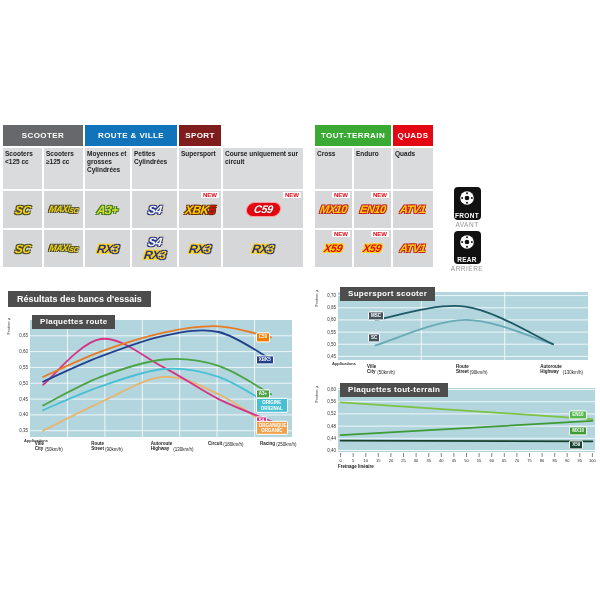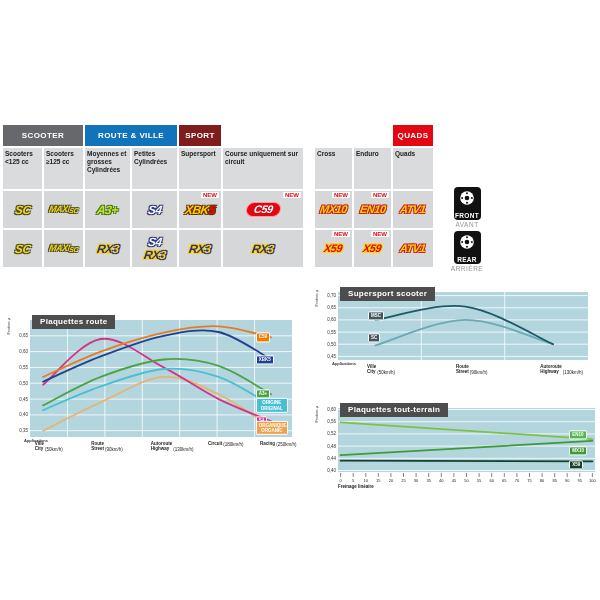--- a/index.html
+++ b/index.html
@@ -73,20 +73,21 @@
 </style>
 </head>
 <body>
 
 <div class="stage">
 
   <div class="range-table" id="range-table" style="grid-template-columns: 39px 39px 45px 45px 42px 80px 8px 37px 37px 40px;">
       <div class="cat-cell" style="background: rgb(17, 115, 185); grid-area: 1 / 3 / auto / 5;">ROUTE &amp; VILLE</div>
       <div class="cat-cell" style="background: rgb(103, 104, 107); grid-area: 1 / 1 / auto / 3;">SCOOTER</div>
       <div class="cat-cell" style="background: #7f1d1d; grid-area: 1 / 5 / auto / 6;">SPORT</div>
+      <div class="cat-cell" style="background: rgb(58, 170, 53); grid-area: 1 / 8 / auto / 10;">TOUT-TERRAIN</div>
       <div class="cat-cell" style="background: rgb(227, 6, 19); grid-area: 1 / 10 / auto / 11;">QUADS</div>
       <div class="sub-cell" style="grid-area: 2 / 1;">Scooters &lt;125 cc</div>
       <div class="sub-cell" style="grid-area: 2 / 2;">Scooters ≥125 cc</div>
       <div class="sub-cell" style="grid-area: 2 / 3;">Moyennes et grosses Cylindrées</div>
       <div class="sub-cell" style="grid-area: 2 / 4;">Petites Cylindrées</div>
       <div class="sub-cell" style="grid-area: 2 / 5;">Supersport</div>
       <div class="sub-cell" style="grid-area: 2 / 6;">Course uniquement sur circuit</div>
       <div class="sub-cell" style="grid-area: 2 / 8;">Cross</div>
       <div class="sub-cell" style="grid-area: 2 / 9;">Enduro</div>
       <div class="sub-cell" style="grid-area: 2 / 10;">Quads</div>
@@ -176,20 +177,21 @@
         <circle cx="10" cy="4.6" r="1.1" fill="#111"></circle>
         <circle cx="15.4" cy="10" r="1.1" fill="#111"></circle>
         <circle cx="10" cy="15.4" r="1.1" fill="#111"></circle>
         <circle cx="4.6" cy="10" r="1.1" fill="#111"></circle>
       </svg>
       <div class="axle-word">REAR</div>
     </div>
     <div class="axle-sub">ARRIÈRE</div>
   </div>
 
+  <div class="results-badge">Résultats des bancs d'essais</div>
 
   <div class="chart-wrap" style="left: 30px; top: 320px; width: 262px; height: 117px; padding-left: 28px;">
       <svg width="262" height="117" class="chart-svg">
         <rect x="0" y="0" width="262" height="117" fill="#b2d5de"></rect>
         <line x1="0" y1="15.8" x2="262" y2="15.8" stroke="#ffffff" stroke-width="0.8"></line>
         <line x1="0" y1="31.6" x2="262" y2="31.6" stroke="#ffffff" stroke-width="0.8"></line>
         <line x1="0" y1="47.4" x2="262" y2="47.4" stroke="#ffffff" stroke-width="0.8"></line>
         <line x1="0" y1="63.2" x2="262" y2="63.2" stroke="#ffffff" stroke-width="0.8"></line>
         <line x1="0" y1="79.1" x2="262" y2="79.1" stroke="#ffffff" stroke-width="0.8"></line>
         <line x1="0" y1="94.9" x2="262" y2="94.9" stroke="#ffffff" stroke-width="0.8"></line>
@@ -297,21 +299,21 @@
       <div class="xcat" style="left: 215px; top: 73px;">
         <span class="stack">
           <span class="fr">Autoroute</span>
           <span class="en">Highway</span>
         </span>
         <span class="speed">(130km/h)</span>
       </div>
       <div class="sbadge" style="background: rgb(68, 84, 94); left: 30px; top: 24.3px;">MSC</div>
       <div class="sbadge" style="background: rgb(68, 84, 94); left: 30px; top: 46.1px;">SC</div>
     </div>
-  <div class="chart-wrap" style="left: 338px; top: 408px; width: 257px; height: 64px;">
+  <div class="chart-wrap" style="left: 338px; top: 388px; width: 257px; height: 64px;">
       <svg width="257" height="70" class="chart-svg">
         <rect x="0" y="0" width="257" height="64" fill="#b2d5de"></rect>
         <line x1="0" y1="1.5" x2="257" y2="1.5" stroke="#ffffff" stroke-width="0.8"></line>
         <line x1="0" y1="13.7" x2="257" y2="13.7" stroke="#ffffff" stroke-width="0.8"></line>
         <line x1="0" y1="25.9" x2="257" y2="25.9" stroke="#ffffff" stroke-width="0.8"></line>
         <line x1="0" y1="38.1" x2="257" y2="38.1" stroke="#ffffff" stroke-width="0.8"></line>
         <line x1="0" y1="50.3" x2="257" y2="50.3" stroke="#ffffff" stroke-width="0.8"></line>
         <line x1="0" y1="62.5" x2="257" y2="62.5" stroke="#ffffff" stroke-width="0.8"></line>
         <path d="M2.6,52.7 L254.4,53.3" fill="none" stroke="#16402b" stroke-width="1.8" stroke-linecap="round"></path>
         <path d="M2.6,47.2 L254.4,32.9" fill="none" stroke="#3e9b35" stroke-width="1.8" stroke-linecap="round"></path>

